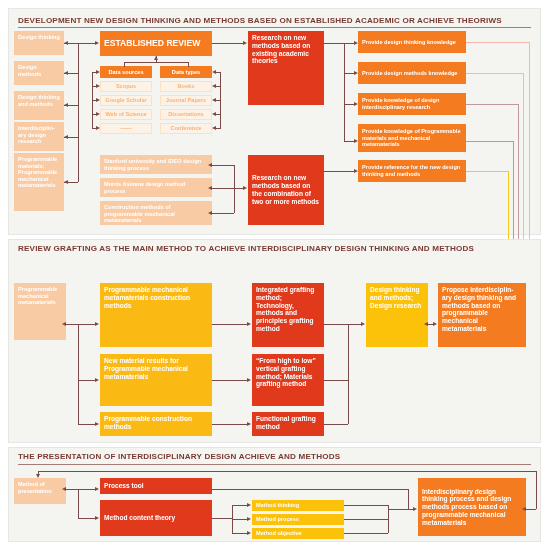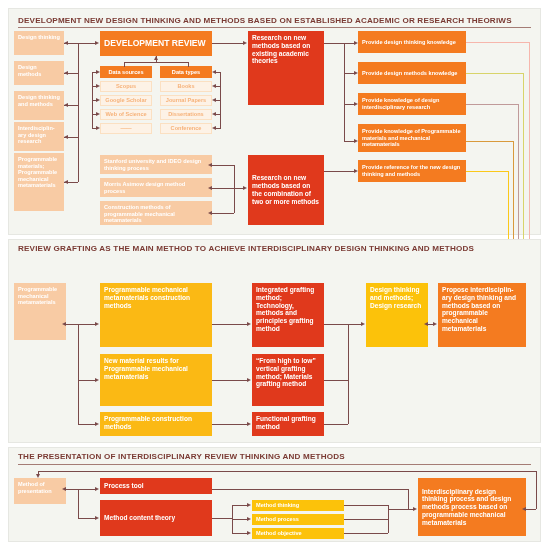--- a/index.html
+++ b/index.html
@@ -48,30 +48,30 @@
   .ar-d.c-mauve{border-top-color:#c09a9a;background:transparent !important;}
   .ar-d.c-brown{border-top-color:#d99a3c;background:transparent !important;}
   .ar-d.c-yellow{border-top-color:#fbc81a;background:transparent !important;}
 </style>
 </head>
 <body>
 
 <div id="page">
 
   <div class="section" id="sec1"></div>
-  <div class="sec-title" style="left:18px;top:16px;">DEVELOPMENT NEW DESIGN THINKING AND METHODS BASED ON ESTABLISHED ACADEMIC OR RESEARCH THEORIWS</div>
+  <div class="sec-title" style="left:18px;top:16px;">DEVELOPMENT NEW DESIGN THINKING AND METHODS BASED ON ESTABLISHED ACADEMIC OR ACHIEVE THEORIWS</div>
   <div class="sec-rule" style="left:18px;top:27px;width:513px;"></div>
 
   <div class="box peach t6" style="left:14px;top:31px;width:50px;height:24px;">Design thinking</div>
   <div class="box peach t6" style="left:14px;top:61px;width:50px;height:24px;">Design methods</div>
   <div class="box peach t6" style="left:14px;top:91px;width:50px;height:29px;">Design thinking and methods</div>
   <div class="box peach t6" style="left:14px;top:122px;width:50px;height:29px;">Interdisciplin-ary design research</div>
   <div class="box peach t6" style="left:14px;top:153px;width:50px;height:58px;">Programmable materials; Programmable mechanical metamaterials</div>
 
-  <div class="box orange t9 ctr" style="left:100px;top:31px;width:112px;height:25px;">DEVELOPMENT REVIEW</div>
+  <div class="box orange t9 ctr" style="left:100px;top:31px;width:112px;height:25px;">ESTABLISHED REVIEW</div>
 
   <div class="box orange t6 ctrall" style="left:100px;top:66px;width:52px;height:12px;text-align:center;">Data sources</div>
   <div class="box orange t6 ctrall" style="left:160px;top:66px;width:52px;height:12px;text-align:center;">Data types</div>
 
   <div class="box outline t6 ctrall" style="left:100px;top:81px;width:52px;height:11px;">Scopus</div>
   <div class="box outline t6 ctrall" style="left:100px;top:95px;width:52px;height:11px;">Google Scholar</div>
   <div class="box outline t6 ctrall" style="left:100px;top:109px;width:52px;height:11px;">Web of Science</div>
   <div class="box outline t6 ctrall" style="left:100px;top:123px;width:52px;height:11px;">——</div>
 
   <div class="box outline t6 ctrall" style="left:160px;top:81px;width:52px;height:11px;">Books</div>
@@ -236,21 +236,21 @@
   <div class="ln lnh" style="left:324px;top:380px;width:24px;"></div>
   <div class="ln lnh" style="left:324px;top:424px;width:24px;"></div>
   <div class="ln lnh" style="left:348px;top:324px;width:14px;"></div>
   <div class="ar ar-r" style="left:361px;top:321.5px;"></div>
 
   <div class="ln lnh" style="left:428px;top:324px;width:6px;"></div>
   <div class="ar ar-r" style="left:433px;top:321.5px;"></div>
   <div class="ar ar-l" style="left:424px;top:321.5px;"></div>
 
   <div class="section" id="sec3"></div>
-  <div class="sec-title" style="left:18px;top:452px;">THE PRESENTATION OF INTERDISCIPLINARY REVIEW THINKING AND METHODS</div>
+  <div class="sec-title" style="left:18px;top:452px;">THE PRESENTATION OF INTERDISCIPLINARY DESIGN ACHIEVE AND METHODS</div>
   <div class="sec-rule" style="left:18px;top:464px;width:513px;"></div>
 
   <div class="box peach t6" style="left:14px;top:478px;width:52px;height:26px;">Method of presentation</div>
   <div class="box red t7 ctr" style="left:100px;top:478px;width:112px;height:16px;">Process tool</div>
   <div class="box red t7 ctr" style="left:100px;top:500px;width:112px;height:36px;">Method content theory</div>
 
   <div class="box gold t6 ctr" style="left:252px;top:500px;width:92px;height:11px;">Method thinking</div>
   <div class="box gold t6 ctr" style="left:252px;top:514px;width:92px;height:11px;">Method process</div>
   <div class="box gold t6 ctr" style="left:252px;top:528px;width:92px;height:11px;">Method objective</div>
 

